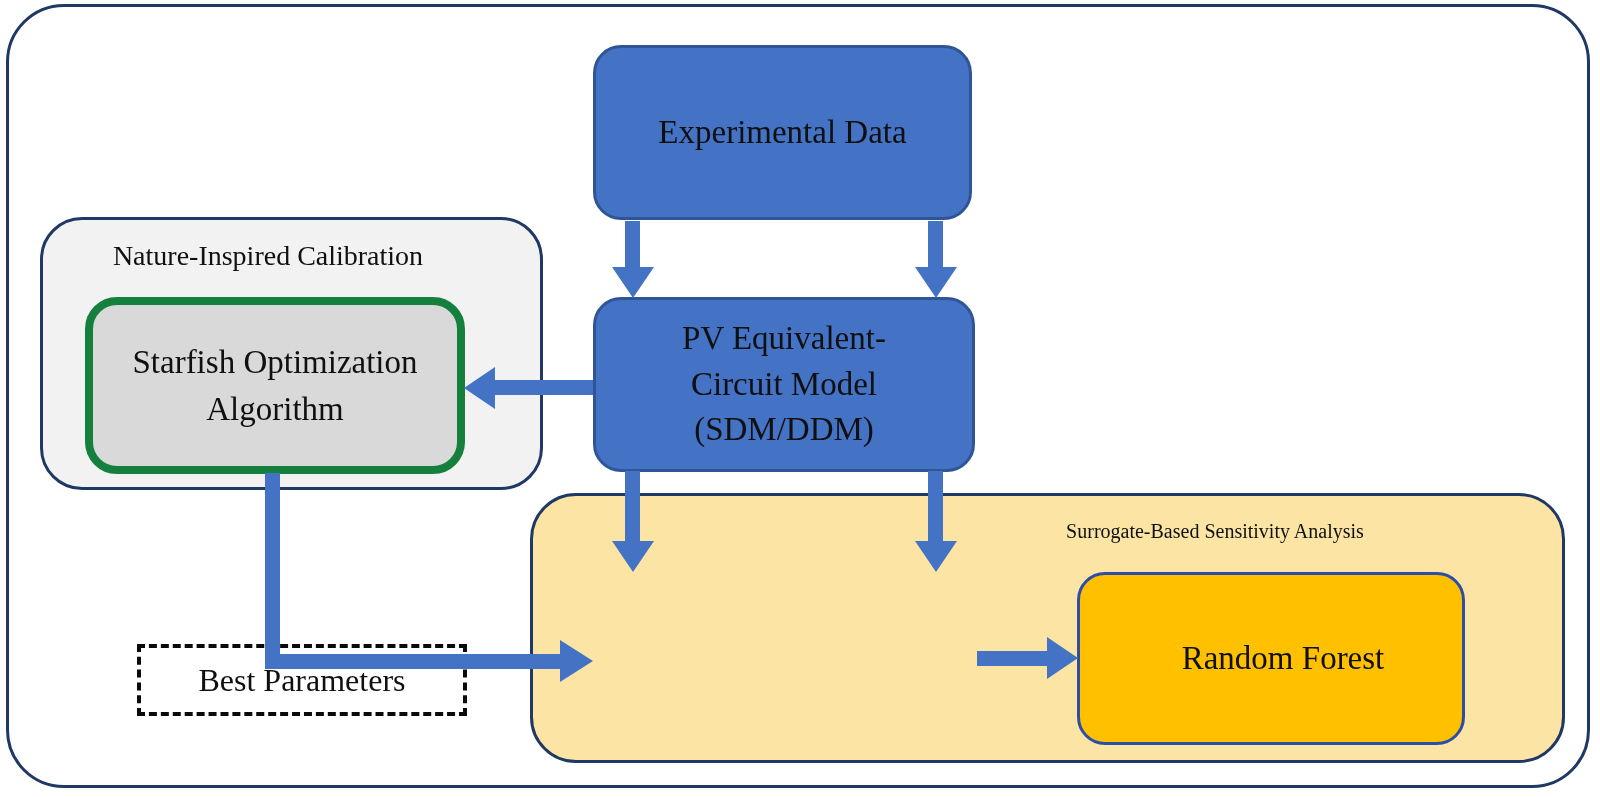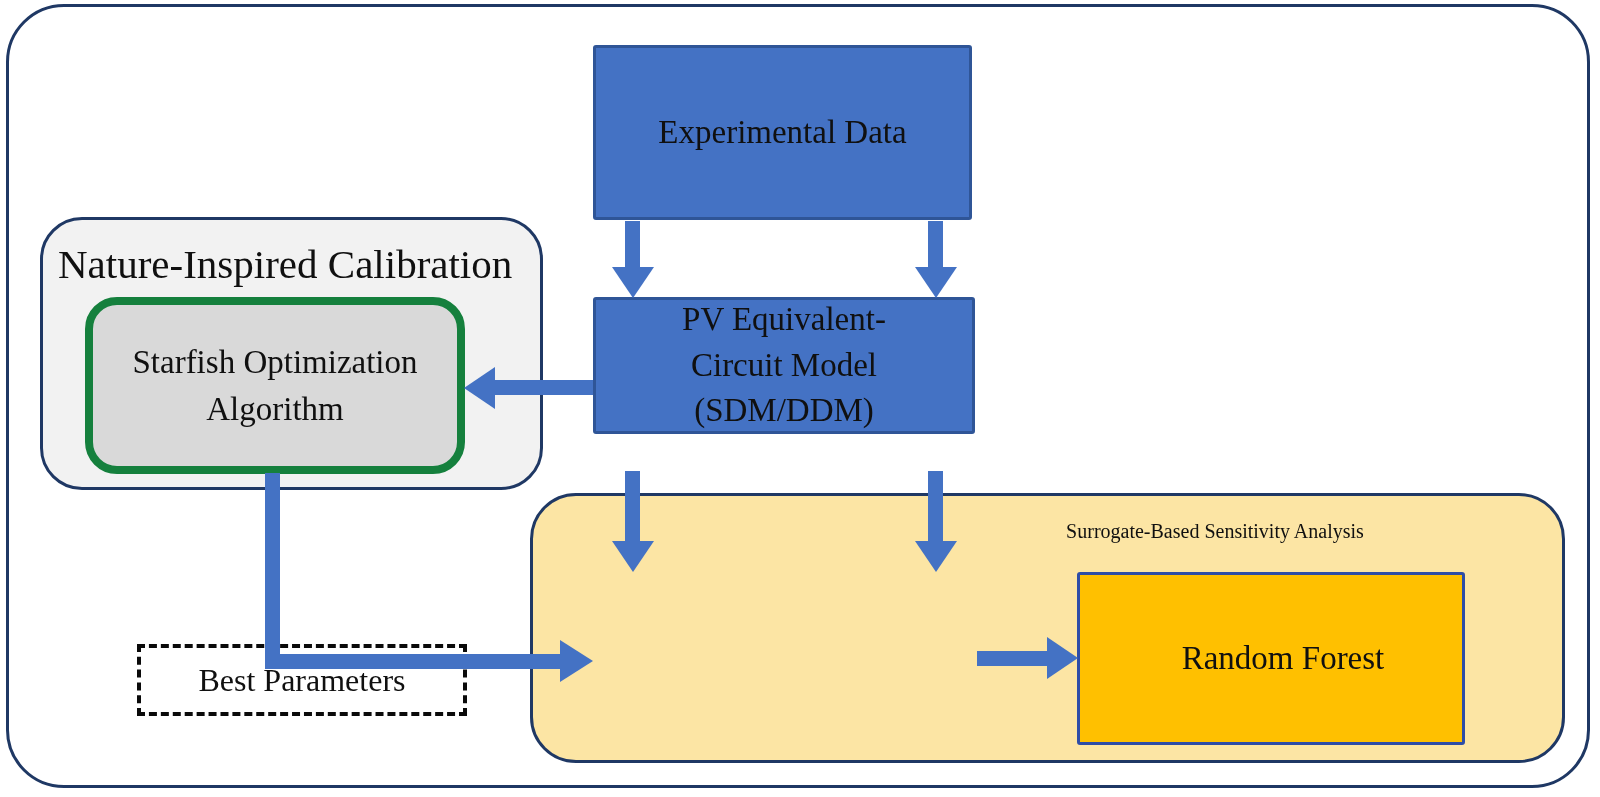--- a/index.html
+++ b/index.html
@@ -42,54 +42,54 @@
 
   
   .node {
     display: flex;
     align-items: center;
     justify-content: center;
     text-align: center;
     font-size: 33px;
     line-height: 1.42;
     white-space: pre-line;
-    border-radius: 3px;
+    border-radius: 28px;
   }
   .node-blue {
     background: #4472c4;
     border: 3px solid #2f5597;
   }
   .node-gray {
     background: #d9d9d9;
     border: 8px solid #15803d;
     border-radius: 32px;
   }
   .node-orange {
     background: #ffc000;
     border: 3px solid #2e4da7;
   }
 
   #node-experimental { left: 593px; top: 45px;  width: 379px; height: 175px; }
-  #node-pv           { left: 593px; top: 297px; width: 382px; height: 137px; line-height: 1.38; }
+  #node-pv           { left: 593px; top: 297px; width: 382px; height: 175px; line-height: 1.38; }
   #node-starfish     { left: 85px;  top: 297px; width: 380px; height: 177px; }
   #node-lhs          { left: 593px; top: 572px; width: 384px; height: 173px; }
   #node-rf           { left: 1077px; top: 572px; width: 388px; height: 173px; padding-left: 24px; }
 
   
   #node-best-params {
     left: 137px; top: 644px; width: 330px; height: 72px;
     border: 4px dashed #0a0a0a;
     display: flex; align-items: center; justify-content: center;
     font-size: 32px;
     background: transparent;
   }
 
   
   .container-label {
-    font-size: 41px;
+    font-size: 28px;
     text-align: center;
     white-space: nowrap;
   }
   #label-nature    { left: 58px;  top: 240px; width: 420px; }
   #label-surrogate { left: 975px; top: 520px; width: 480px; font-size: 20px; }
 
   
   .bar  { background: #4472c4; }
   .head { width: 0; height: 0; }
   .head-down {

